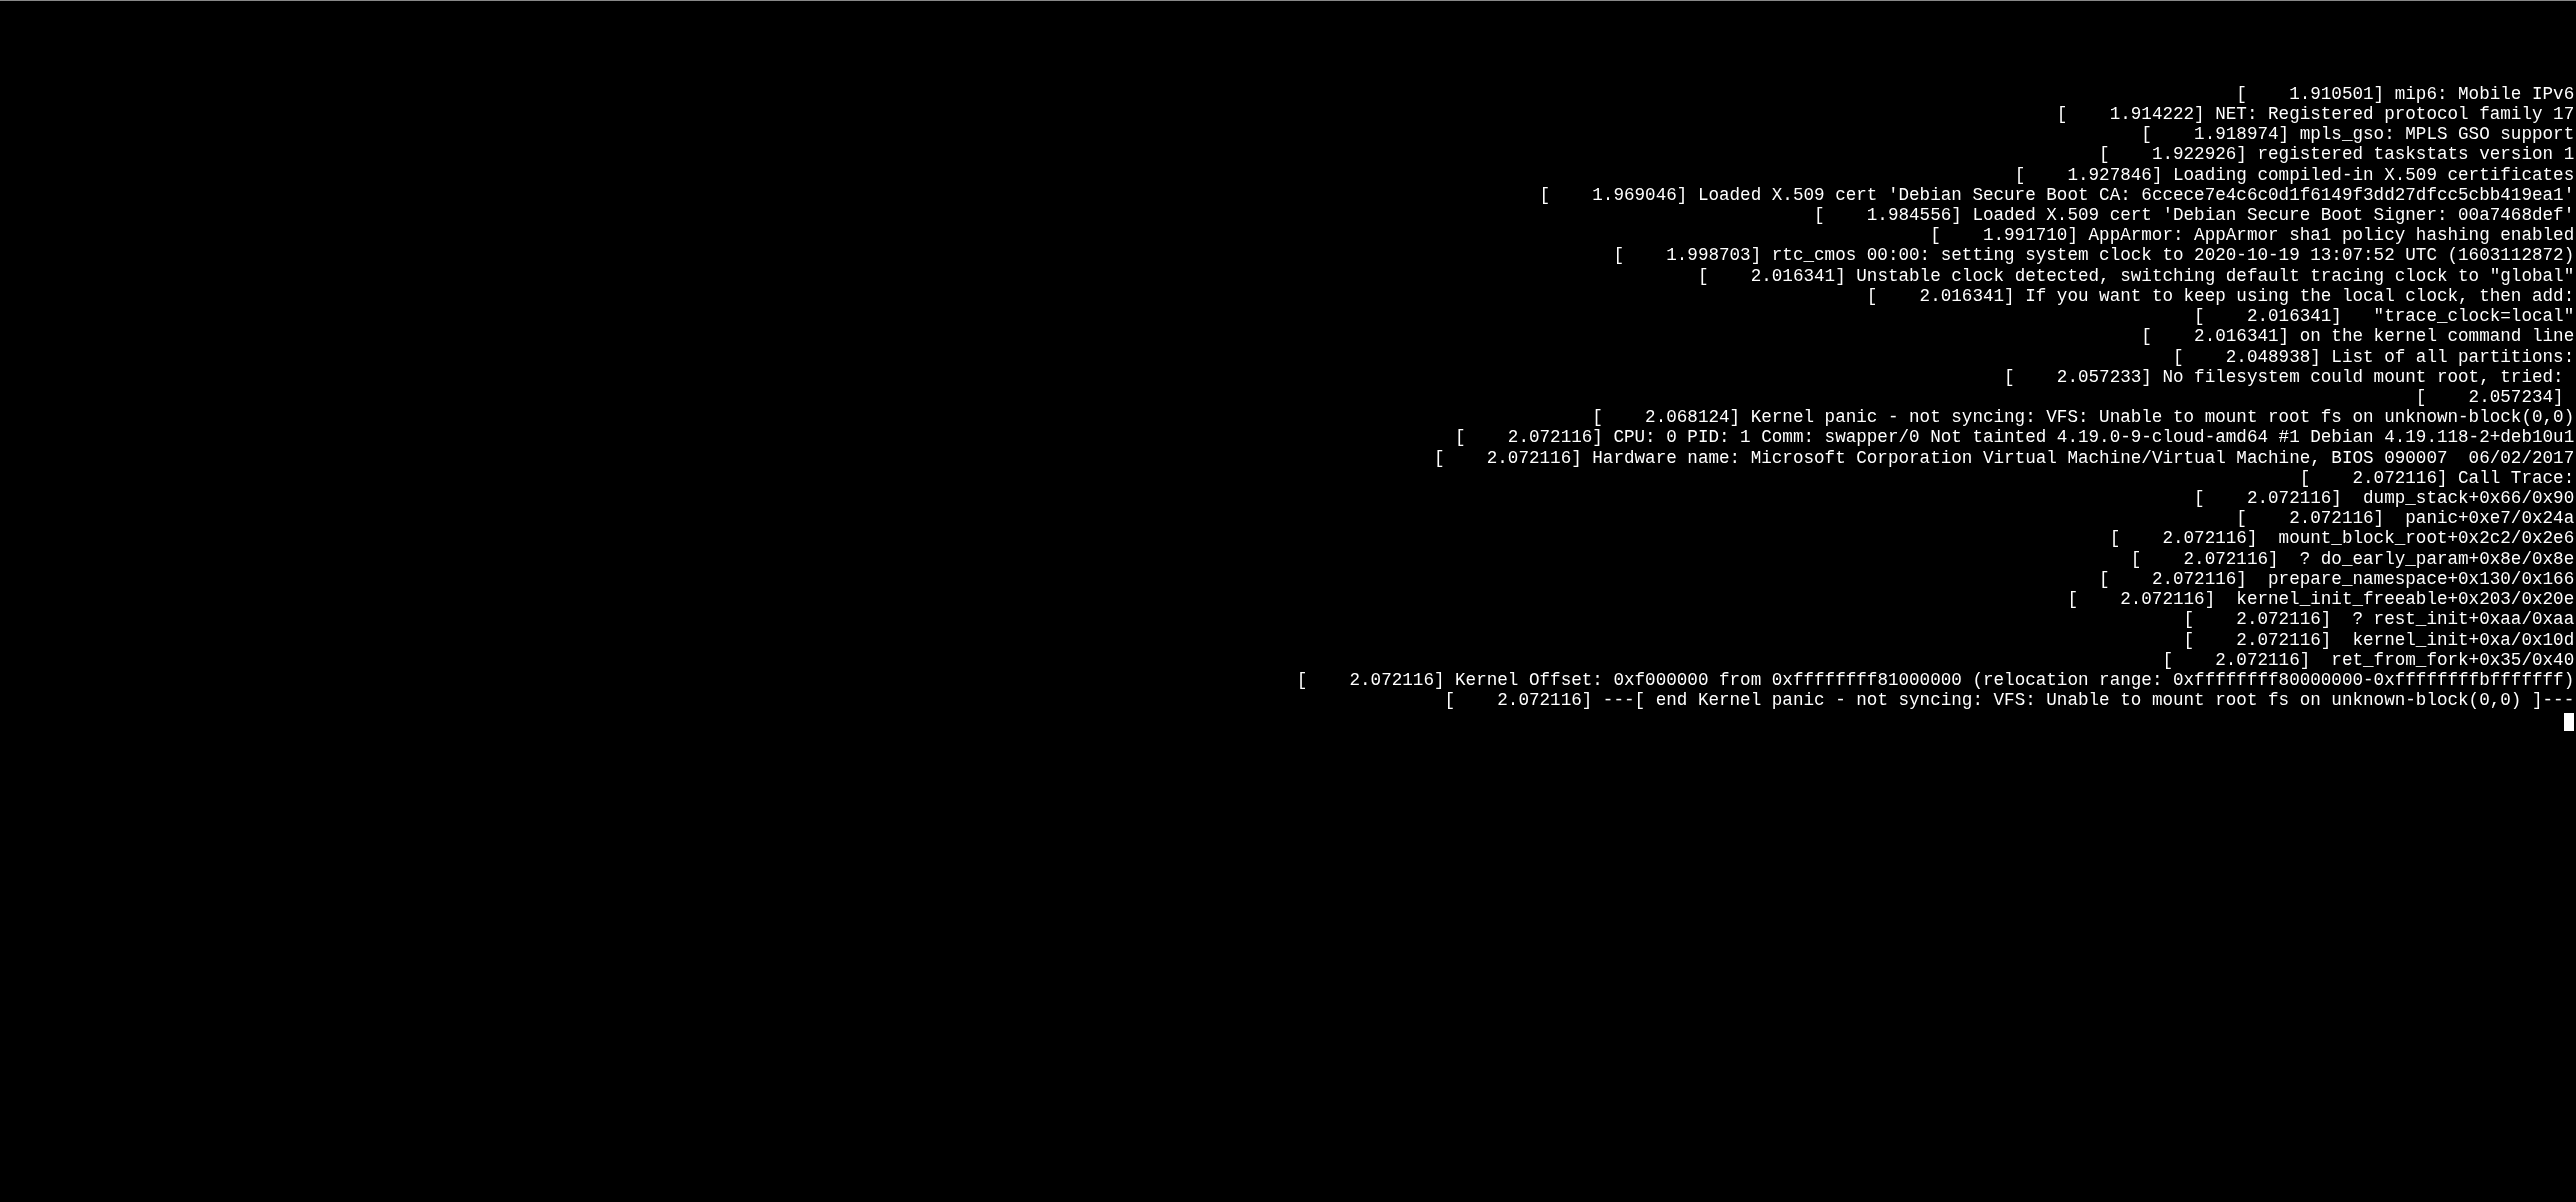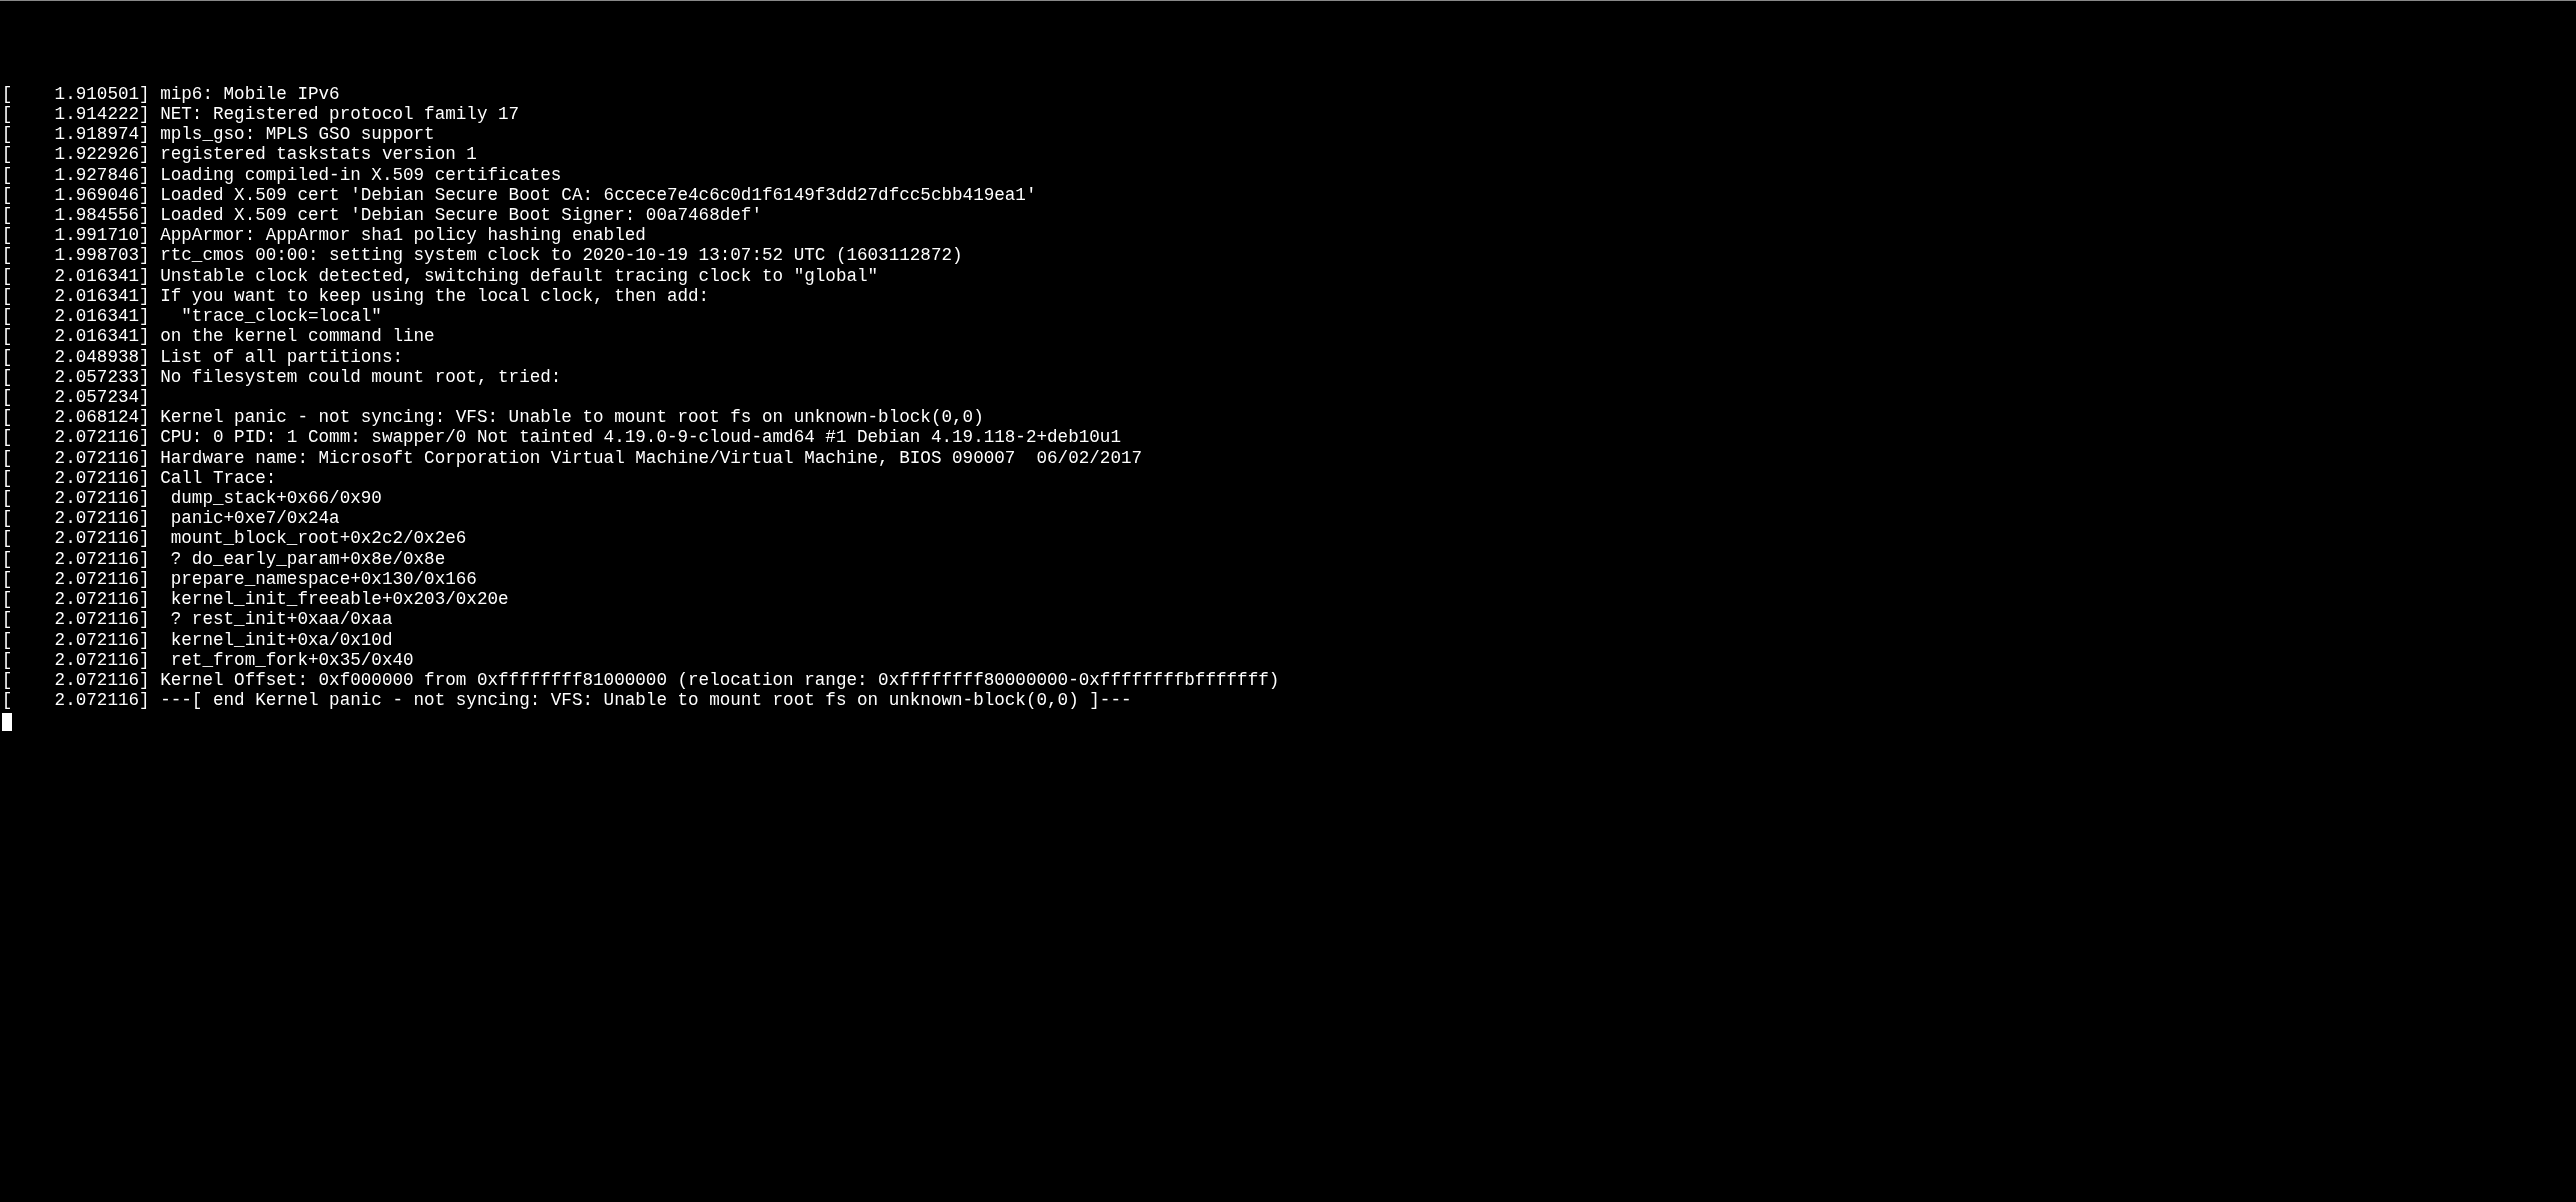--- a/index.html
+++ b/index.html
@@ -1,18 +1,19 @@
 <!DOCTYPE html>
 <html style="font-size:14px"><head>
   <meta charset="utf-8">
   <style>
     * {
       margin: 0;
       padding: 0;
       box-sizing: border-box;
+      text-align: right;
     }
     body {
       background-color: #000000;
       color: #ffffff;
       font-family: 'Consolas', 'Courier New', monospace;
       font-size: 17.6px;
       line-height: 1.15;
       padding: 0;
       white-space: pre;
       overflow-x: auto;

